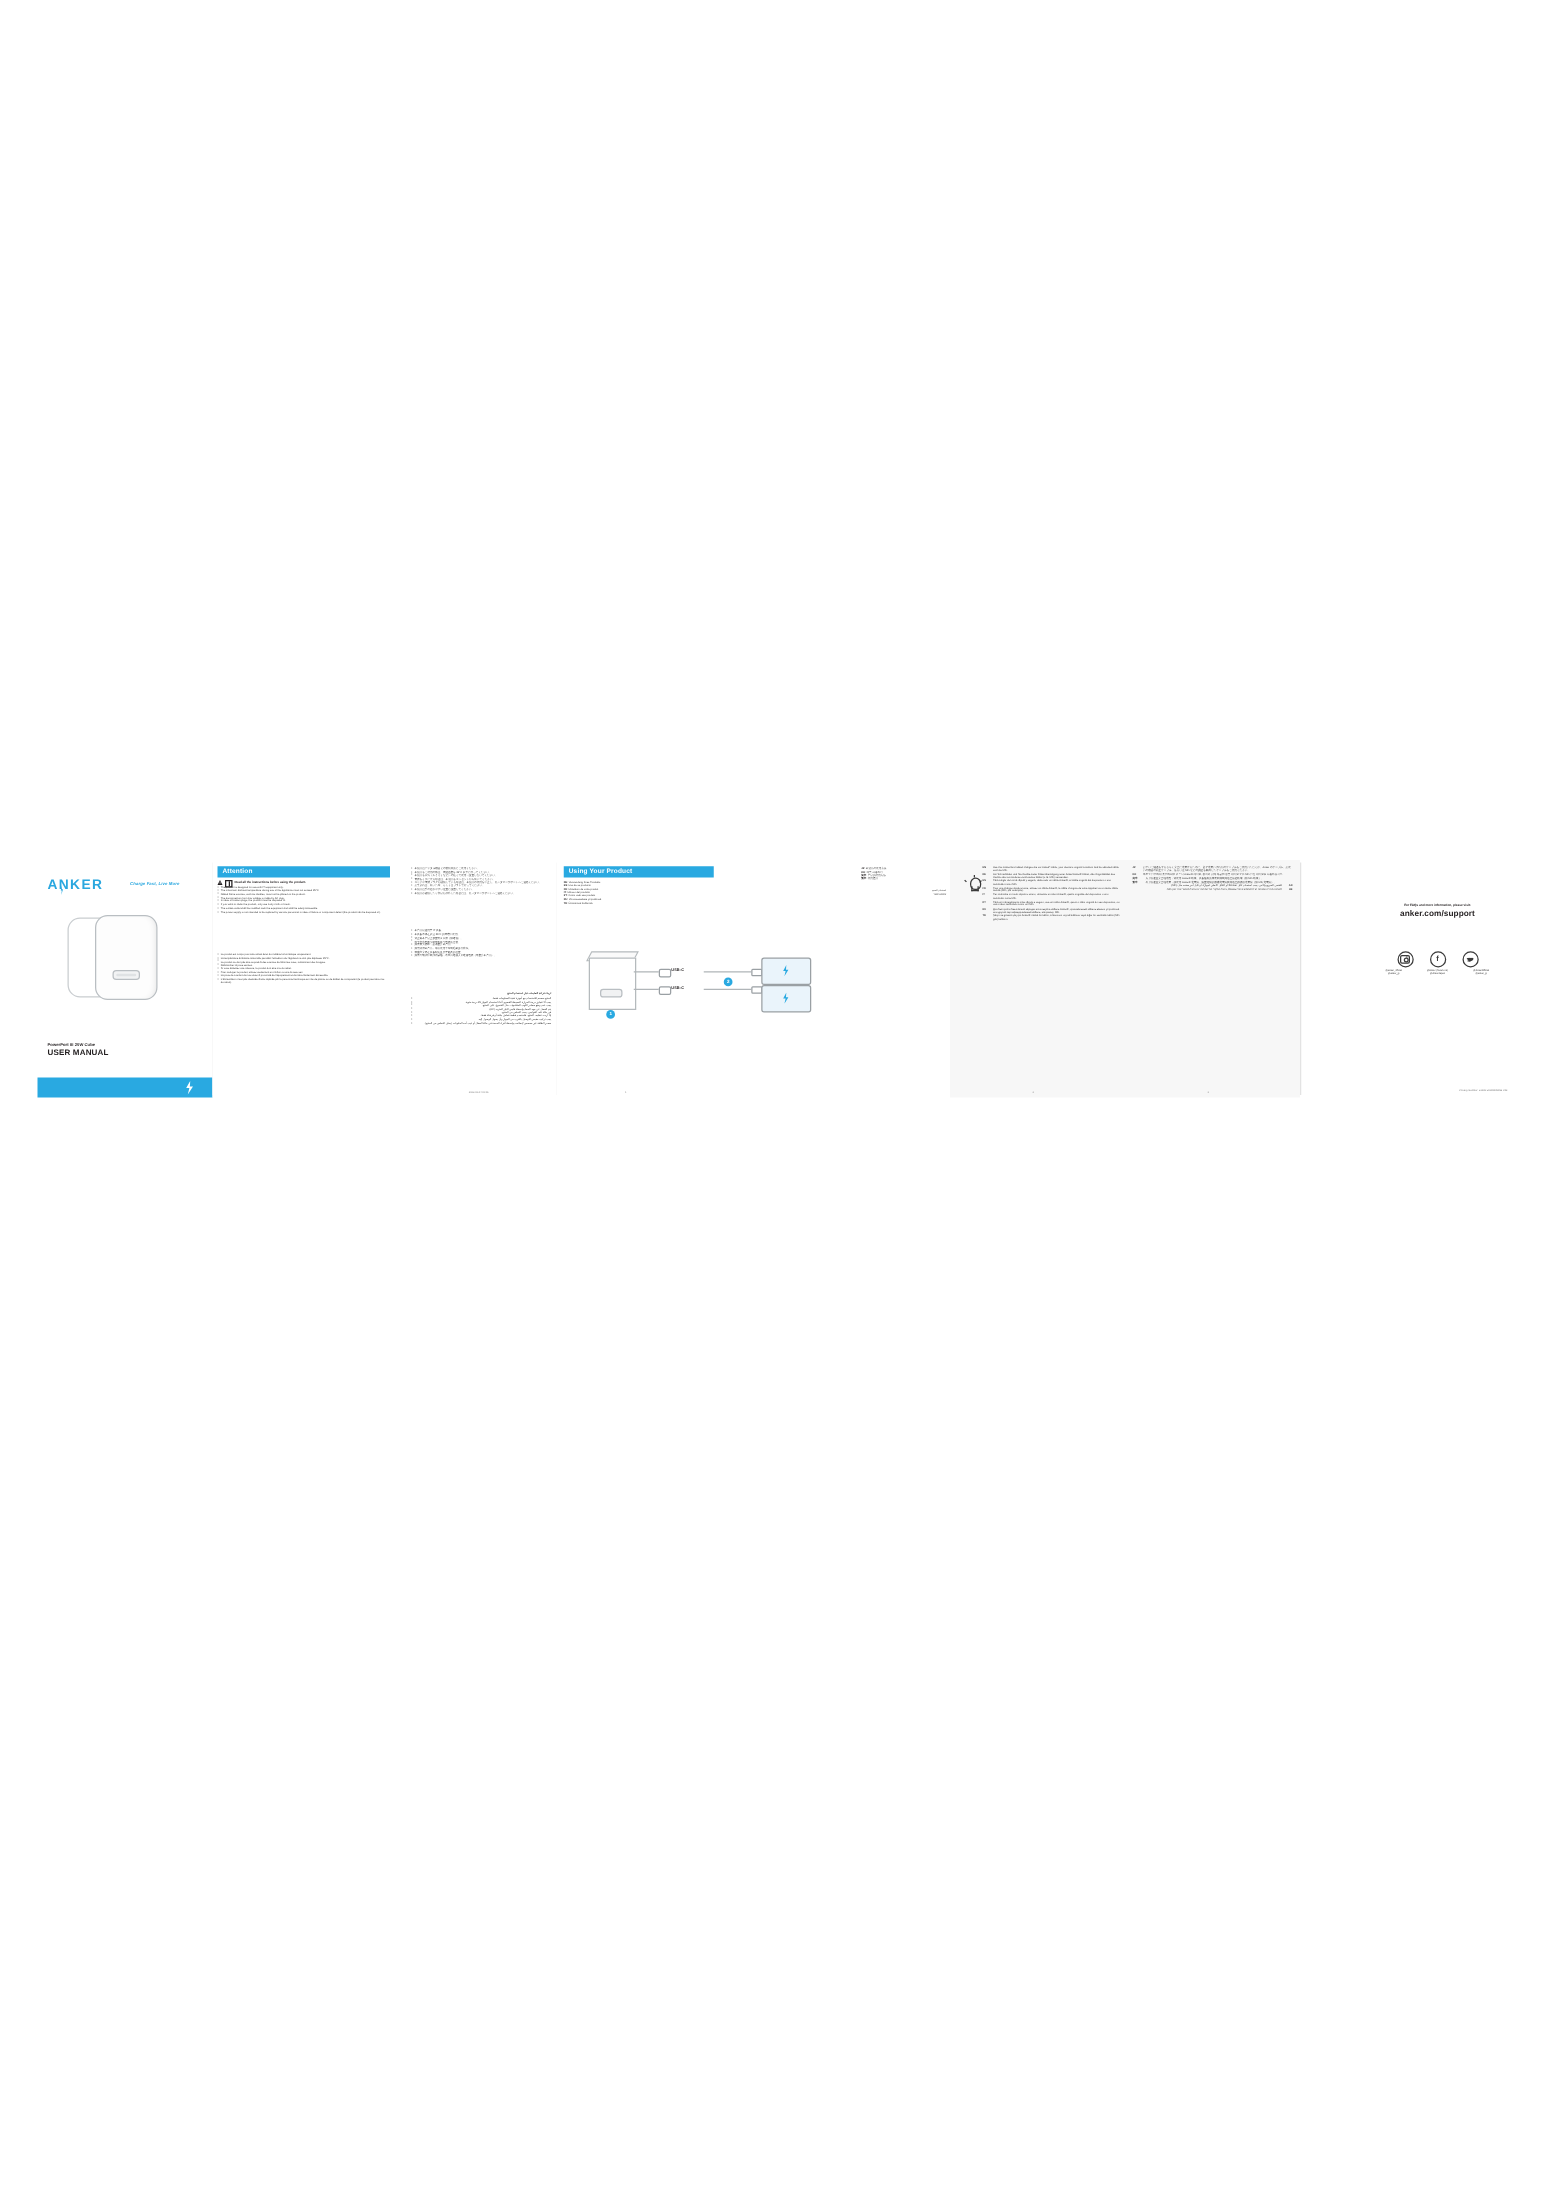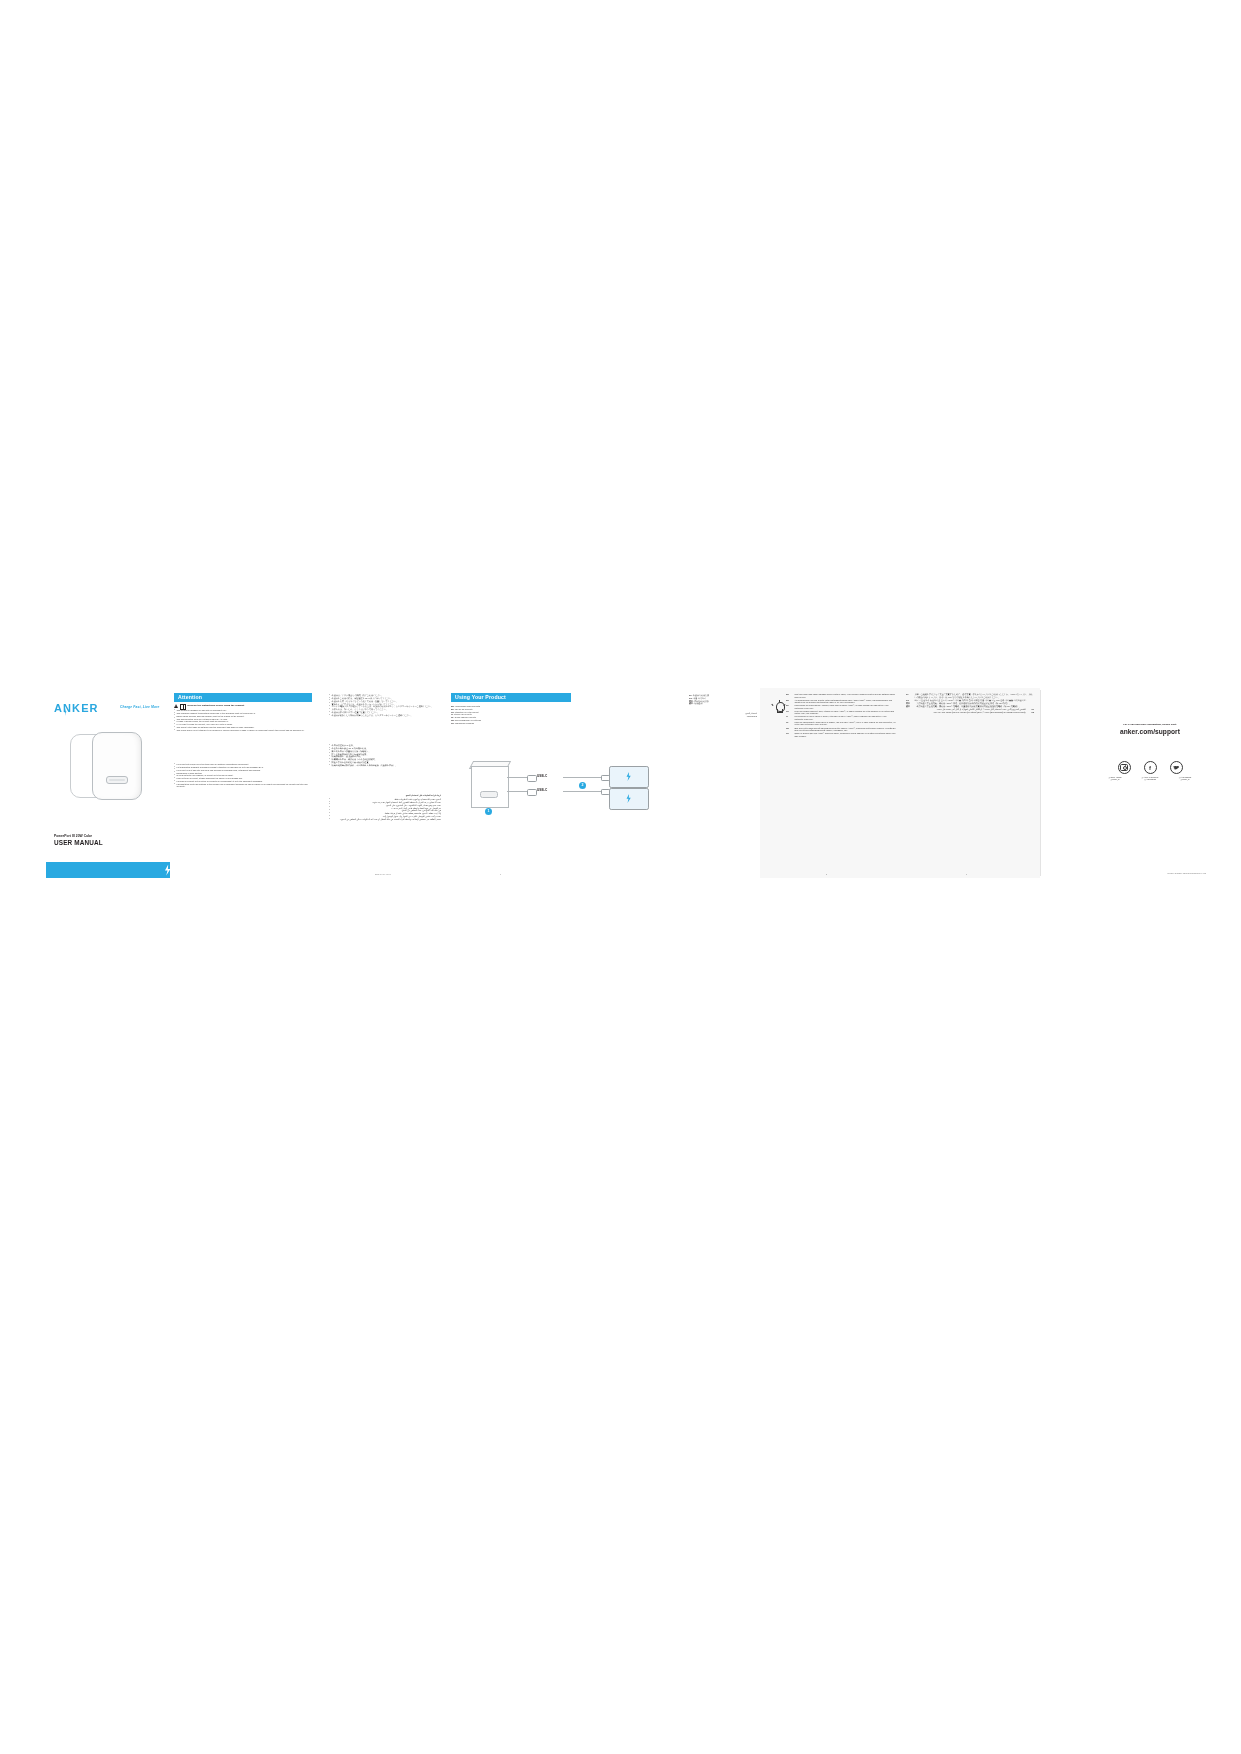--- a/index.html
+++ b/index.html
@@ -14,21 +14,21 @@
   .strip{position:absolute;left:30px;top:688px;width:1180px;height:190px;background:#fff;}
 
   .panel{position:absolute;top:0;height:190px;background:#fff;}
   .panel-sep{position:absolute;top:2px;width:1px;height:186px;background:#e3e3e3;}
 
   
   .tiny{font-size:2.05px;line-height:2.5px;color:#3a3a3a;}
   .xtiny{font-size:1.85px;line-height:2.3px;color:#444;}
 
   
-  #p1{left:16px;width:140px;}
+  #p1{left:0;width:140px;}
   .logo{position:absolute;left:8px;top:14px;font-size:11px;font-weight:700;letter-spacing:1.1px;color:#2aa7df;font-family:"Liberation Sans",sans-serif;}
   .logo-bolt{position:absolute;left:10px;top:6px;width:3px;height:8px;background:#2aa7df;
              clip-path:polygon(55% 0,20% 55%,48% 55%,35% 100%,80% 42%,52% 42%);}
   .tagline{position:absolute;left:74px;top:17px;font-size:3.4px;font-weight:700;font-style:italic;color:#2aa7df;letter-spacing:.1px;}
 
   .product{position:absolute;left:24px;top:42px;width:72px;height:74px;}
   .cube-back{position:absolute;left:0;top:4px;width:48px;height:62px;border:.8px solid #c9cdd0;border-radius:10px;background:#fff;}
   .cube-front{position:absolute;left:22px;top:2px;width:48px;height:66px;border:.9px solid #b9bec2;border-radius:10px;background:#fdfdfd;
               box-shadow:inset -4px 0 8px -6px rgba(0,0,0,.20);}
   .cube-port{position:absolute;left:36px;top:46px;width:20px;height:6px;border:.8px solid #b9bec2;border-radius:3px;background:#f2f3f4;}

